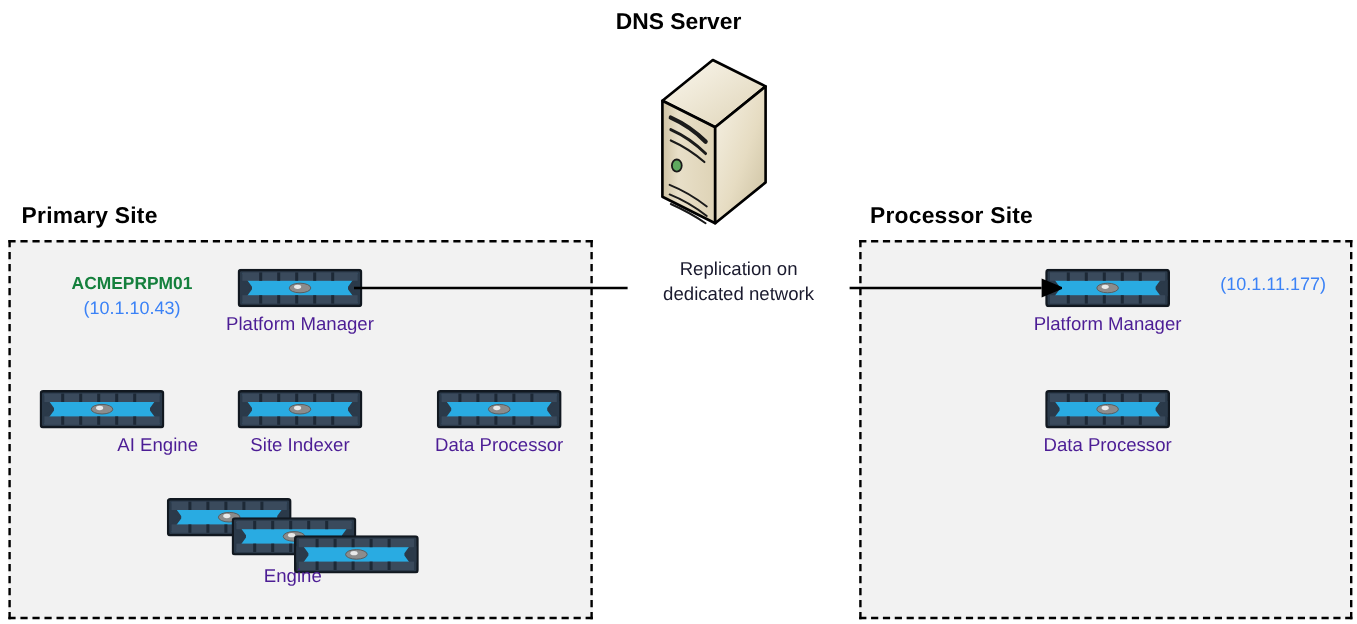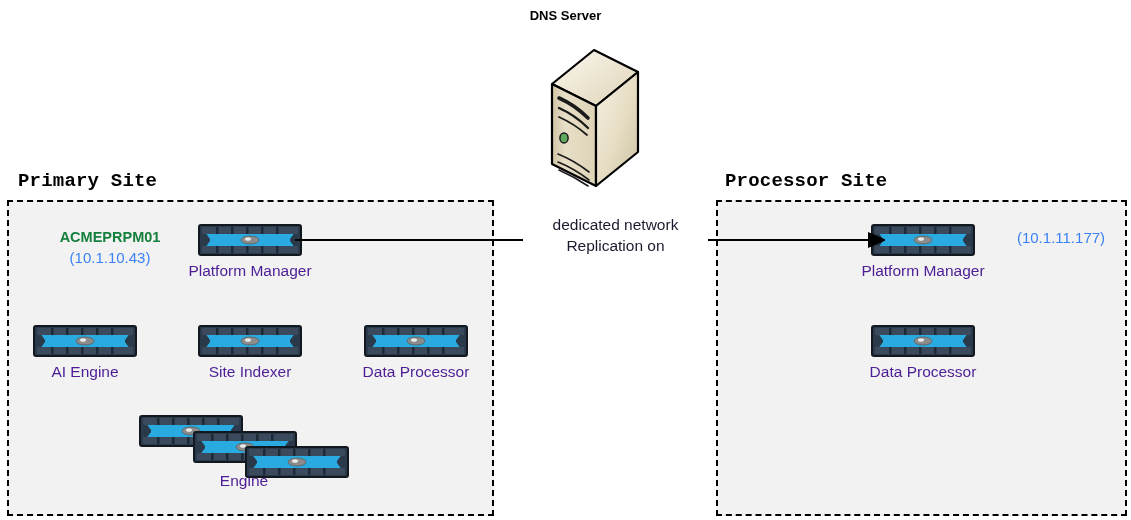--- a/index.html
+++ b/index.html
@@ -26,21 +26,20 @@
     border: 2px dashed #000000;
     box-sizing: border-box;
   }
   .site-title {
     position: absolute;
     font-size: 19px;
     font-weight: bold;
     color: #000000;
     letter-spacing: 0.2px;
     white-space: nowrap;
-    font-family: Liberation Mono, monospace;
   }
 
   
   .appliance {
     position: absolute;
     width: 104px;
     height: 32px;
   }
   .appliance svg { display: block; width: 104px; height: 32px; }
 
@@ -78,21 +77,21 @@
     width: 98px;
     height: 150px;
   }
   #dns-server svg { display: block; }
   #dns-title {
     position: absolute;
     left: 0;
     top: 8px;
     width: 1131px;
     text-align: center;
-    font-size: 13px;
+    font-size: 19px;
     font-weight: bold;
     color: #000000;
   }
 
   
   #replication-connector {
     position: absolute;
     left: 295px;
     top: 214px;
     width: 590px;
@@ -211,21 +210,21 @@
         <rect x="48" y="22" width="2.5" height="7"></rect>
           <rect x="63" y="22" width="2.5" height="7"></rect>
         <rect x="78" y="22" width="2.5" height="7"></rect>
       </g>
       <polygon points="2,9 11,16 2,23" fill="#2b3a4a"></polygon>
       <polygon points="102,9 93,16 102,23" fill="#2b3a4a"></polygon>
       <ellipse cx="52" cy="16" rx="9" ry="4" fill="#8c8c8c" stroke="#5a5a5a" stroke-width="0.8"></ellipse>
       <ellipse cx="50" cy="15" rx="3" ry="1.8" fill="#e9e9e9"></ellipse>
     </svg>
   </div>
-  <div class="node-label" style="left:5px; top:363px; width:160px;">AI Engine</div>
+  <div class="node-label" style="left:5px; top:363px; width:160px;text-align:right;">AI Engine</div>
 
   <div class="appliance" style="left:198px; top:325px;">
     <svg viewBox="0 0 104 32" xmlns="http://www.w3.org/2000/svg">
       <rect x="1" y="1" width="102" height="30" rx="2" fill="#2b3a4a" stroke="#111820" stroke-width="2"></rect>
       <polygon points="4,4 100,4 92,15 92,17 100,28 4,28 12,17 12,15" fill="#29ABE2"></polygon>
       <rect x="4" y="3" width="96" height="7" fill="#3a4a5c"></rect>
       <rect x="4" y="22" width="96" height="7" fill="#3a4a5c"></rect>
       <g fill="#1d2936">
         <rect x="18" y="3" width="2.5" height="7"></rect>
           <rect x="33" y="3" width="2.5" height="7"></rect>
@@ -407,17 +406,17 @@
   <div class="node-label" style="left:843px; top:363px; width:160px;">Data Processor</div>
 
   <div id="replication-connector">
     <svg viewBox="0 0 590 52" width="590" height="52" xmlns="http://www.w3.org/2000/svg">
       <line x1="0" y1="26" x2="573" y2="26" stroke="#000000" stroke-width="2"></line>
       <polygon points="573,18 592,26 573,34" fill="#000000"></polygon>
     </svg>
   </div>
 
   <div id="replication-label">
+    <span>Replication on</span>
     <span>dedicated network</span>
-    <span>Replication on</span>
   </div>
 
 </div>
 
 </body></html>

